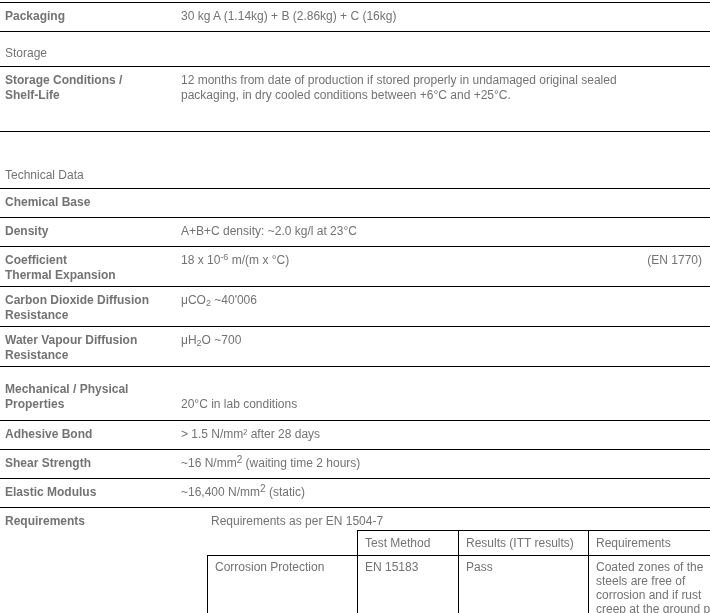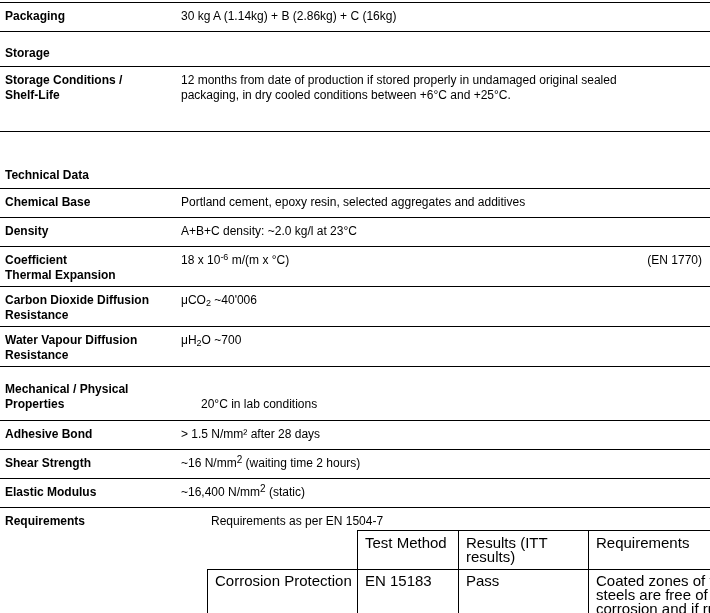--- a/index.html
+++ b/index.html
@@ -1,48 +1,48 @@
 <!DOCTYPE html>
 <html><head>
 <meta charset="utf-8">
 <style>
   * { margin:0; padding:0; box-sizing:border-box; }
   html,body { background:#ffffff; }
   .sheet {
     width:710px; height:613px; overflow:hidden;
-    background:#fff; color:#000000;
+    background:#fff; color:#737373;
     font-family:"Liberation Sans","DejaVu Sans",sans-serif;
     font-size:12px; line-height:15px;
     padding-top:2px;
   }
   .row { display:flex; border-bottom:1px solid #000; padding:6px 0 7px; }
   .row.first { border-top:1px solid #000; }
   .row .label { flex:0 0 177px; font-weight:bold; padding-left:5px; padding-right:8px; }
   .row .value { flex:1; padding-left:4px; padding-right:8px; }
   .row.tall { padding-bottom:28px; }
   .row.twoline { padding-bottom:3px; }
   .heading {
-    font-weight:bold; border-bottom:1px solid #000;
+    font-weight:normal; border-bottom:1px solid #000;
     padding:0 0 5px 5px; margin-top:14px;
   }
   .heading.more-gap { margin-top:36px; }
-  .mech-block { display:flex; border-bottom:1px solid #000; margin-top:15px; padding-bottom:8px;gap:20px; }
+  .mech-block { display:flex; border-bottom:1px solid #000; margin-top:15px; padding-bottom:8px; }
   .mech-block .label { flex:0 0 177px; font-weight:bold; padding-left:5px; padding-right:8px; }
   .mech-block .value { flex:1; padding-left:4px; align-self:flex-end; }
   .split-value { display:flex; justify-content:space-between; }
   sup.exp { font-size:9px; line-height:0; vertical-align:4px; }
   sup.sq { font-size:10px; line-height:0; vertical-align:4px; }
   sub.sb { font-size:9px; line-height:0; vertical-align:-2px; }
   .req-row { display:flex; padding-top:6px; }
   .req-row .label { flex:0 0 177px; font-weight:bold; padding-left:5px; padding-right:8px; }
   .req-row .value-area { flex:1; padding-left:4px;margin-left:30px; }
   .itt-table { border-collapse:collapse; table-layout:fixed; width:528px; margin-left:-4px; margin-top:1px; }
   .itt-table th, .itt-table td {
     border:1px solid #000; font-weight:normal; text-align:left;
-    vertical-align:top; padding:5px 4px 5px 7px; line-height:14px; font-size:15px;
+    vertical-align:top; padding:5px 4px 5px 7px; line-height:14px; font-size:12px;
   }
   .itt-table th.blank { border:none; }
   .itt-table td { padding-top:4px; padding-bottom:6px; }
 </style>
 </head>
 <body>
 
 <div class="sheet">
 
   <div class="row first">
@@ -57,21 +57,20 @@
       <div>Storage Conditions /</div>
       <div>Shelf-Life</div>
     </div>
     <div class="value" style="max-width:482px;">12 months from date of production if stored properly in undamaged original sealed packaging, in dry cooled conditions between +6°C and +25°C.</div>
   </div>
 
   <div class="heading more-gap">Technical Data</div>
 
   <div class="row">
     <div class="label">Chemical Base</div>
-    <div class="value">Portland cement, epoxy resin, selected aggregates and additives</div>
   </div>
 
   <div class="row">
     <div class="label">Density</div>
     <div class="value">A+B+C density: ~2.0 kg/l at 23°C</div>
   </div>
 
   <div class="row twoline">
     <div class="label">
       <div>Coefficient</div>

